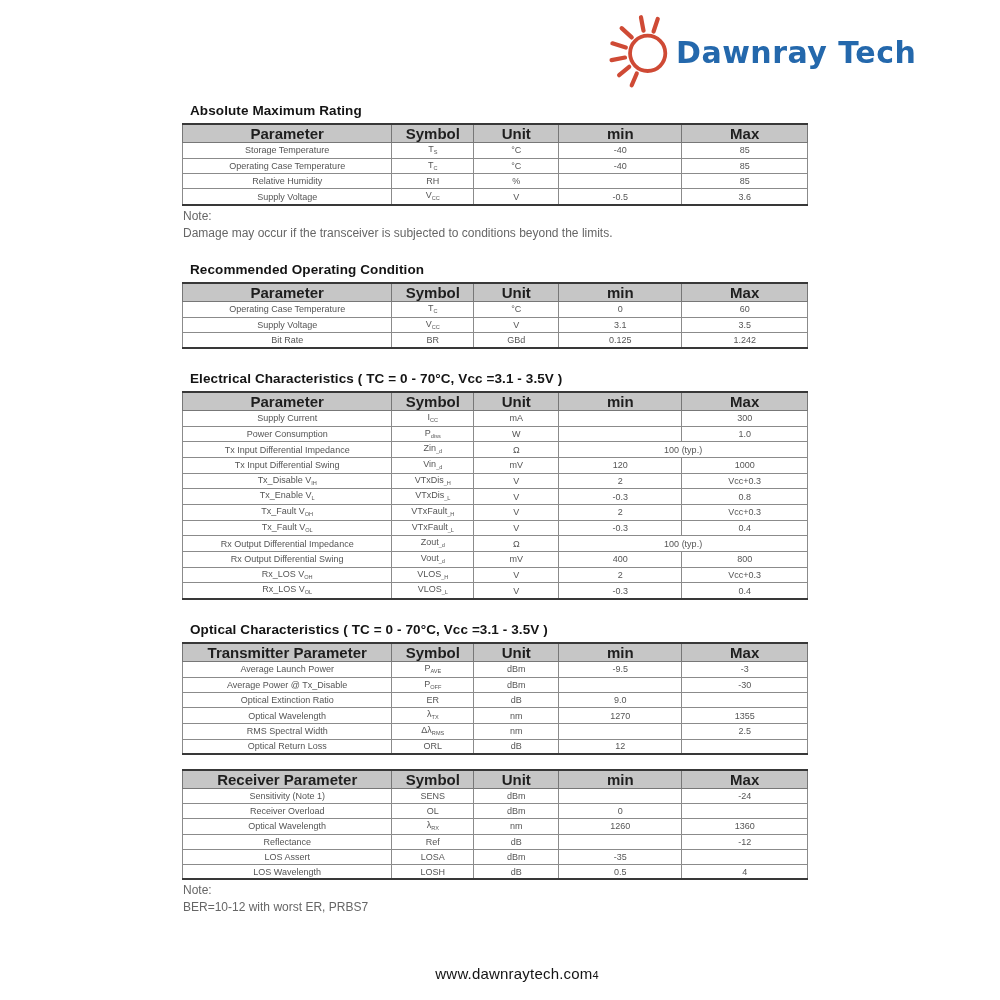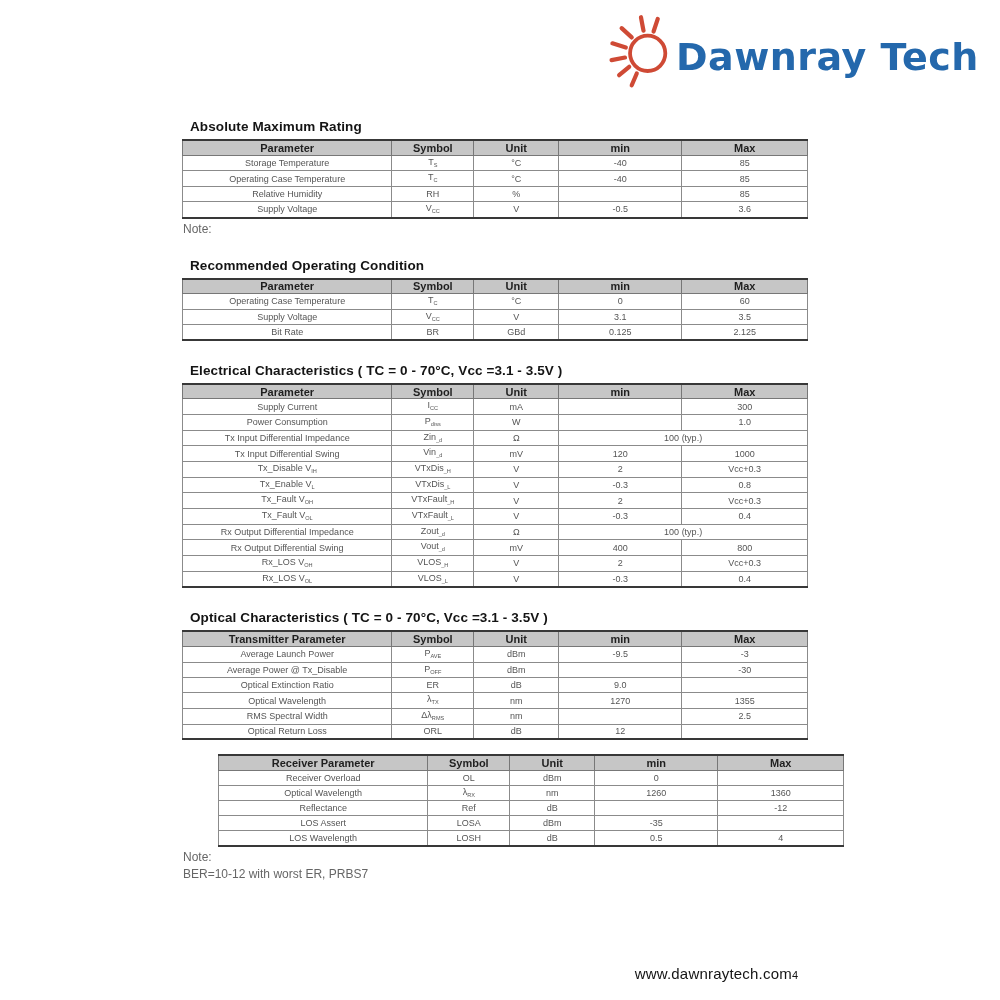--- a/index.html
+++ b/index.html
@@ -11,62 +11,62 @@
     position: relative;
     overflow: hidden;
   }
   .page { position: absolute; inset: 0; background: #fff; }
 
   
   .logo { position: absolute; top: 8px; left: 604px; display: flex; align-items: flex-start; }
   .sun-svg { width: 84px; height: 84px; flex: 0 0 auto; }
   .brand-name {
     font-family: "DejaVu Sans", sans-serif;
-    font-size: 38px; font-weight: 700; color: #2468ac;
+    font-size: 30px; font-weight: 700; color: #2468ac;
     margin-left: -12px; margin-top: 30px; line-height: 1; letter-spacing: 0.5px;
     white-space: nowrap;
   }
 
   
-  .content { position: absolute; left: 182px; top: 16px; width: 626px; padding-top: 103px; }
+  .content { position: absolute; left: 182px; top: 0; width: 626px; padding-top: 103px; }
 
   .spec-section { margin-top: 22px; }
   .spec-section:first-child { margin-top: 0; }
 
   .section-title {
     font-size: 13.5px; font-weight: bold; color: #141414;
     margin: 0 0 4px 8px; line-height: 16px; letter-spacing: 0.1px;
   }
 
   table.spec-table {
     width: 100%; border-collapse: collapse; table-layout: fixed; margin-top: 3px;
   }
-  table.spec-table + table.spec-table { margin-top: 14px; margin-left: 36px; }
+  table.spec-table + table.spec-table { margin-top: 14px; }
   .spec-table th {
     background: #c6c6c6;
     border: 1px solid #777;
     border-top: 2px solid #383838;
-    font-size: 11px; font-weight: bold; color: #1f1f1f;
+    font-size: 15px; font-weight: bold; color: #1f1f1f;
     height: 15px; padding: 0; text-align: center;
   }
   .spec-table td {
     border: 1px solid #8b8b8b;
     font-size: 9px; color: #555;
     text-align: center; height: 15px; padding: 0 2px; line-height: 12px;
     overflow: hidden; white-space: nowrap;
   }
   .spec-table tr:last-child td { border-bottom: 2px solid #383838; }
   sub { font-size: 0.62em; vertical-align: -0.3em; }
 
   .note-line { font-size: 12px; color: #666; margin: 4px 0 0 1px; line-height: 13px; }
 
   
   .footer {
-    position: absolute; left: 180px; width: 618px; bottom: 18px;
-    display: flex; justify-content: flex-end; align-items: baseline;
+    position: absolute; left: 208px; width: 618px; bottom: 18px;
+    display: flex; justify-content: center; align-items: baseline;
   }
   .website { font-size: 15px; color: #141414; letter-spacing: 0.2px; }
   .page-number { font-size: 11px; color: #141414; }
 </style>
 </head>
 <body>
 
 <div class="page">
 
   <div class="logo">
@@ -130,20 +130,21 @@
             <tr>
               <td>Supply Voltage</td>
               <td>V<sub>CC</sub></td>
               <td>V</td>
               <td>-0.5</td>
               <td>3.6</td>
             </tr>
           </tbody>
         </table>
         <p class="note-line">Note:</p>
+        <p class="note-line">Damage may occur if the transceiver is subjected to conditions beyond the limits.</p>
       </section>
       <section class="spec-section">
         <h2 class="section-title">Recommended Operating Condition</h2>
         <table class="spec-table">
           <colgroup>
             <col style="width: 33.5%;">
             <col style="width: 13.1%;">
             <col style="width: 13.6%;">
             <col style="width: 19.7%;">
             <col style="width: 20.1%;">
@@ -170,21 +171,21 @@
               <td>V<sub>CC</sub></td>
               <td>V</td>
               <td>3.1</td>
               <td>3.5</td>
             </tr>
             <tr>
               <td>Bit Rate</td>
               <td>BR</td>
               <td>GBd</td>
               <td>0.125</td>
-              <td>2.125</td>
+              <td>1.242</td>
             </tr>
           </tbody>
         </table>
       </section>
       <section class="spec-section">
         <h2 class="section-title">Electrical Characteristics ( TC = 0 - 70°C, Vcc =3.1 - 3.5V )</h2>
         <table class="spec-table">
           <colgroup>
             <col style="width: 33.5%;">
             <col style="width: 13.1%;">
@@ -363,20 +364,27 @@
             <tr>
               <th>Receiver Parameter</th>
               <th>Symbol</th>
               <th>Unit</th>
               <th>min</th>
               <th>Max</th>
             </tr>
           </thead>
           <tbody>
             <tr>
+              <td>Sensitivity (Note 1)</td>
+              <td>SENS</td>
+              <td>dBm</td>
+              <td></td>
+              <td>-24</td>
+            </tr>
+            <tr>
               <td>Receiver Overload</td>
               <td>OL</td>
               <td>dBm</td>
               <td>0</td>
               <td></td>
             </tr>
             <tr>
               <td>Optical Wavelength</td>
               <td>λ<sub>RX</sub></td>
               <td>nm</td>

